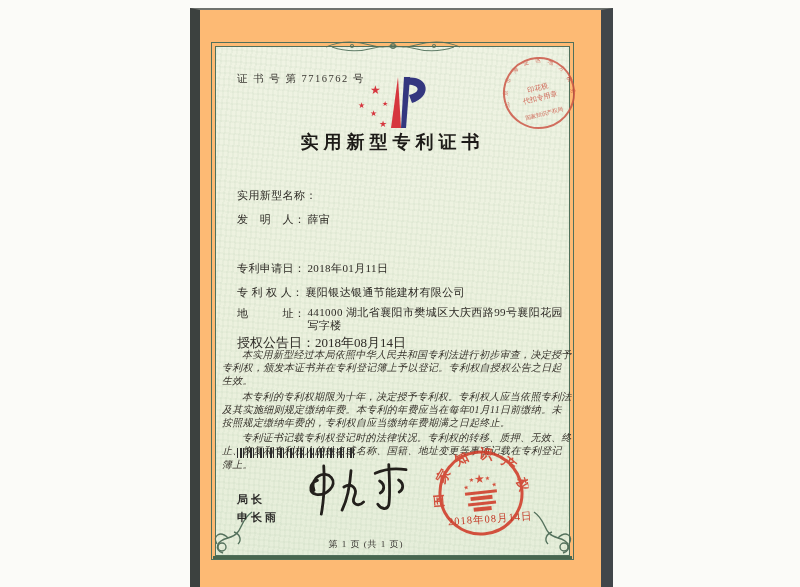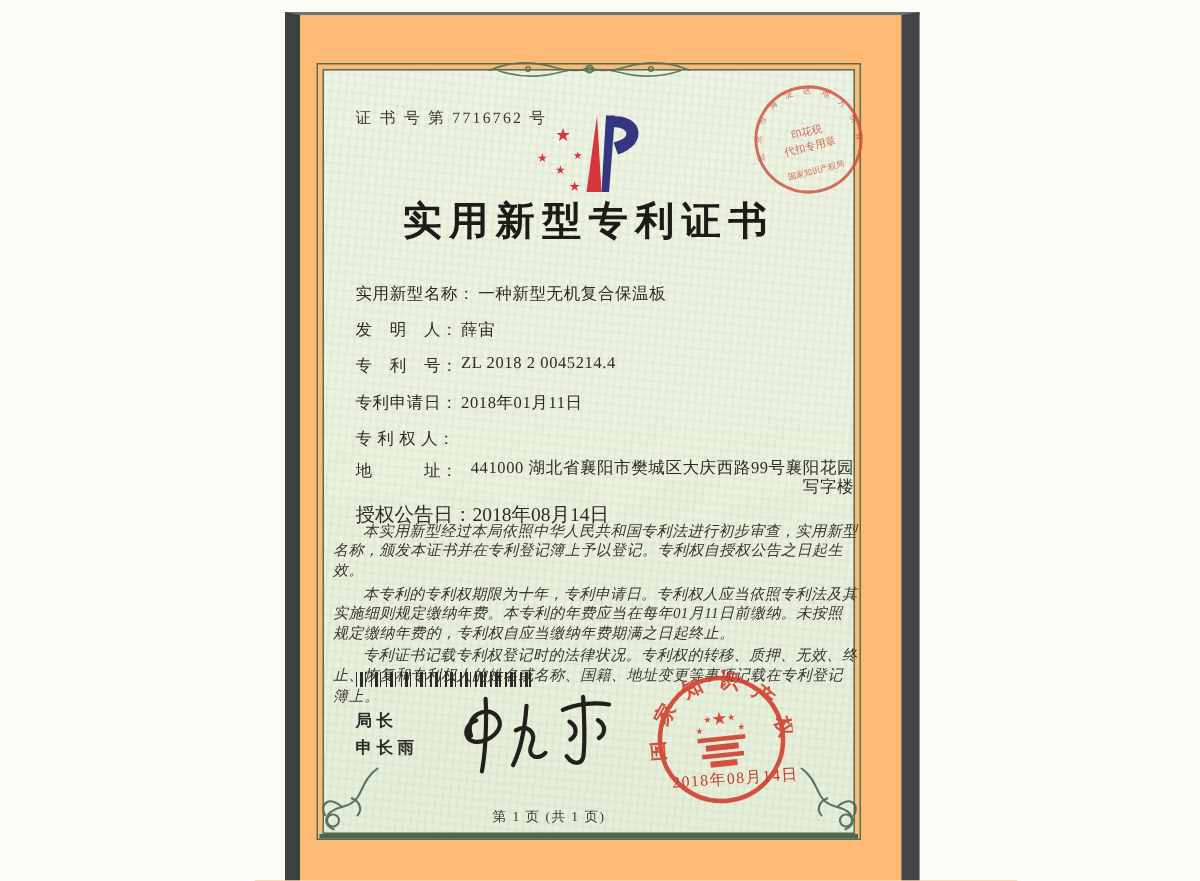--- a/index.html
+++ b/index.html
@@ -33,39 +33,39 @@
     content:"";position:absolute;left:-3px;right:-3px;bottom:-4px;height:3px;background:#49674f;
   }
   .ornament-top{position:absolute;left:122px;top:26px;}
   .flourish{position:absolute;}
   .fl-bl{left:10px;top:500px;}
   .fl-br{left:332px;top:500px;transform:scaleX(-1);}
   
   .cert-no{position:absolute;left:37px;top:62px;font-size:10.5px;letter-spacing:1.5px;color:#3a3732;}
   .title{
     position:absolute;left:15px;top:120px;width:355px;text-align:center;
-    font-size:26px;font-weight:600;letter-spacing:5px;color:#1d1b18;
+    font-size:18px;font-weight:600;letter-spacing:5px;color:#1d1b18;
   }
   .field{position:absolute;left:37px;font-size:11px;letter-spacing:.4px;color:#2e2b26;display:flex;}
   .flabel{white-space:nowrap;text-align:center;}
   .fvalue{margin-left:2px;}
-  .addr .fvalue{width:262px;line-height:13px;text-align:right;}
+  .addr .fvalue{width:262px;line-height:13px;}
   .grantrow{position:absolute;left:37px;top:324px;width:330px;font-size:13px;color:#2e2b26;}
   .grant2{position:absolute;left:186px;top:0;}
   .paras{
     position:absolute;left:22px;top:338px;width:350px;
     font-size:10px;line-height:13.2px;letter-spacing:.3px;color:#38342d;font-style:italic;
   }
   .paras p{margin:0 0 2px;text-indent:20px;}
   .barcode{
     position:absolute;left:37px;top:438px;width:118px;height:10px;
     background:repeating-linear-gradient(90deg,#2b2b2b 0 1px,transparent 1px 3px,#2b2b2b 3px 5px,transparent 5px 6px,#2b2b2b 6px 7px,transparent 7px 10px);
   }
   .signer{
-    position:absolute;left:37px;top:462px;
+    position:absolute;left:37px;top:480px;
     font-family:"Liberation Sans","DejaVu Sans",sans-serif;
     font-size:11px;font-weight:600;letter-spacing:3px;color:#2b2a28;line-height:18px;
   }
   .signature{position:absolute;left:100px;top:450px;transform:rotate(-3deg);}
   .seal-bottom{position:absolute;left:233px;top:435px;transform:rotate(-6deg);}
   .seal-date{
     position:absolute;left:248px;top:501px;width:120px;
     font-size:10.5px;letter-spacing:1px;color:#c43a27;transform:rotate(-4deg);
   }
   .stamp-top{position:absolute;left:300px;top:44px;transform:rotate(-14deg);opacity:.82;}
@@ -131,48 +131,44 @@
     </text>
     <text x="39" y="36" font-size="7" fill="#c94a3a" text-anchor="middle">印花税</text>
     <text x="39" y="46" font-size="7" fill="#c94a3a" text-anchor="middle">代扣专用章</text>
     <text x="39" y="62" font-size="5.5" fill="#c94a3a" text-anchor="middle">国家知识产权局</text>
   </svg>
 
   <div class="title">实用新型专利证书</div>
 
   <div class="field" style="top:178px">
     <span class="flabel">实用新型名称：</span>
-    <span class="fvalue">一种新型无机复合保温板</span>
   </div>
   <div class="field" style="top:202px">
     <span class="flabel">发　明　人：</span>
     <span class="fvalue">薛宙</span>
   </div>
-  <div class="field" style="top:226px">
-    <span class="flabel">专　利　号：</span>
-    <span class="fvalue">ZL 2018 2 0045214.4</span>
-  </div>
   <div class="field" style="top:251px">
     <span class="flabel">专利申请日：</span>
     <span class="fvalue">2018年01月11日</span>
   </div>
   <div class="field" style="top:275px">
     <span class="flabel">专 利 权 人：</span>
+    <span class="fvalue">襄阳银达银通节能建材有限公司</span>
   </div>
   <div class="field addr" style="top:296px">
     <span class="flabel">地　　　址：</span>
     <span class="fvalue">441000 湖北省襄阳市樊城区大庆西路99号襄阳花园写字楼</span>
   </div>
   <div class="grantrow">
     <span>授权公告日：</span><span>2018年08月14日</span>
   </div>
 
   <div class="paras">
-    <p>本实用新型经过本局依照中华人民共和国专利法进行初步审查，实用新型名称，颁发本证书并在专利登记簿上予以登记。专利权自授权公告之日起生效。</p>
-    <p>本专利的专利权期限为十年，专利申请日。专利权人应当依照专利法及其实施细则规定缴纳年费。本专利的年费应当在每年01月11日前缴纳。未按照规定缴纳年费的，专利权自应当缴纳年费期满之日起终止。</p>
+    <p>本实用新型经过本局依照中华人民共和国专利法进行初步审查，决定授予专利权，颁发本证书并在专利登记簿上予以登记。专利权自授权公告之日起生效。</p>
+    <p>本专利的专利权期限为十年，决定授予专利权。专利权人应当依照专利法及其实施细则规定缴纳年费。本专利的年费应当在每年01月11日前缴纳。未按照规定缴纳年费的，专利权自应当缴纳年费期满之日起终止。</p>
     <p>专利证书记载专利权登记时的法律状况。专利权的转移、质押、无效、终止、恢复和专利权人的姓名或名称、国籍、地址变更等事项记载在专利登记簿上。</p>
   </div>
 
   <div class="barcode"></div>
 
   <div class="signer">
     <div>局长</div>
     <div>申长雨</div>
   </div>
 

